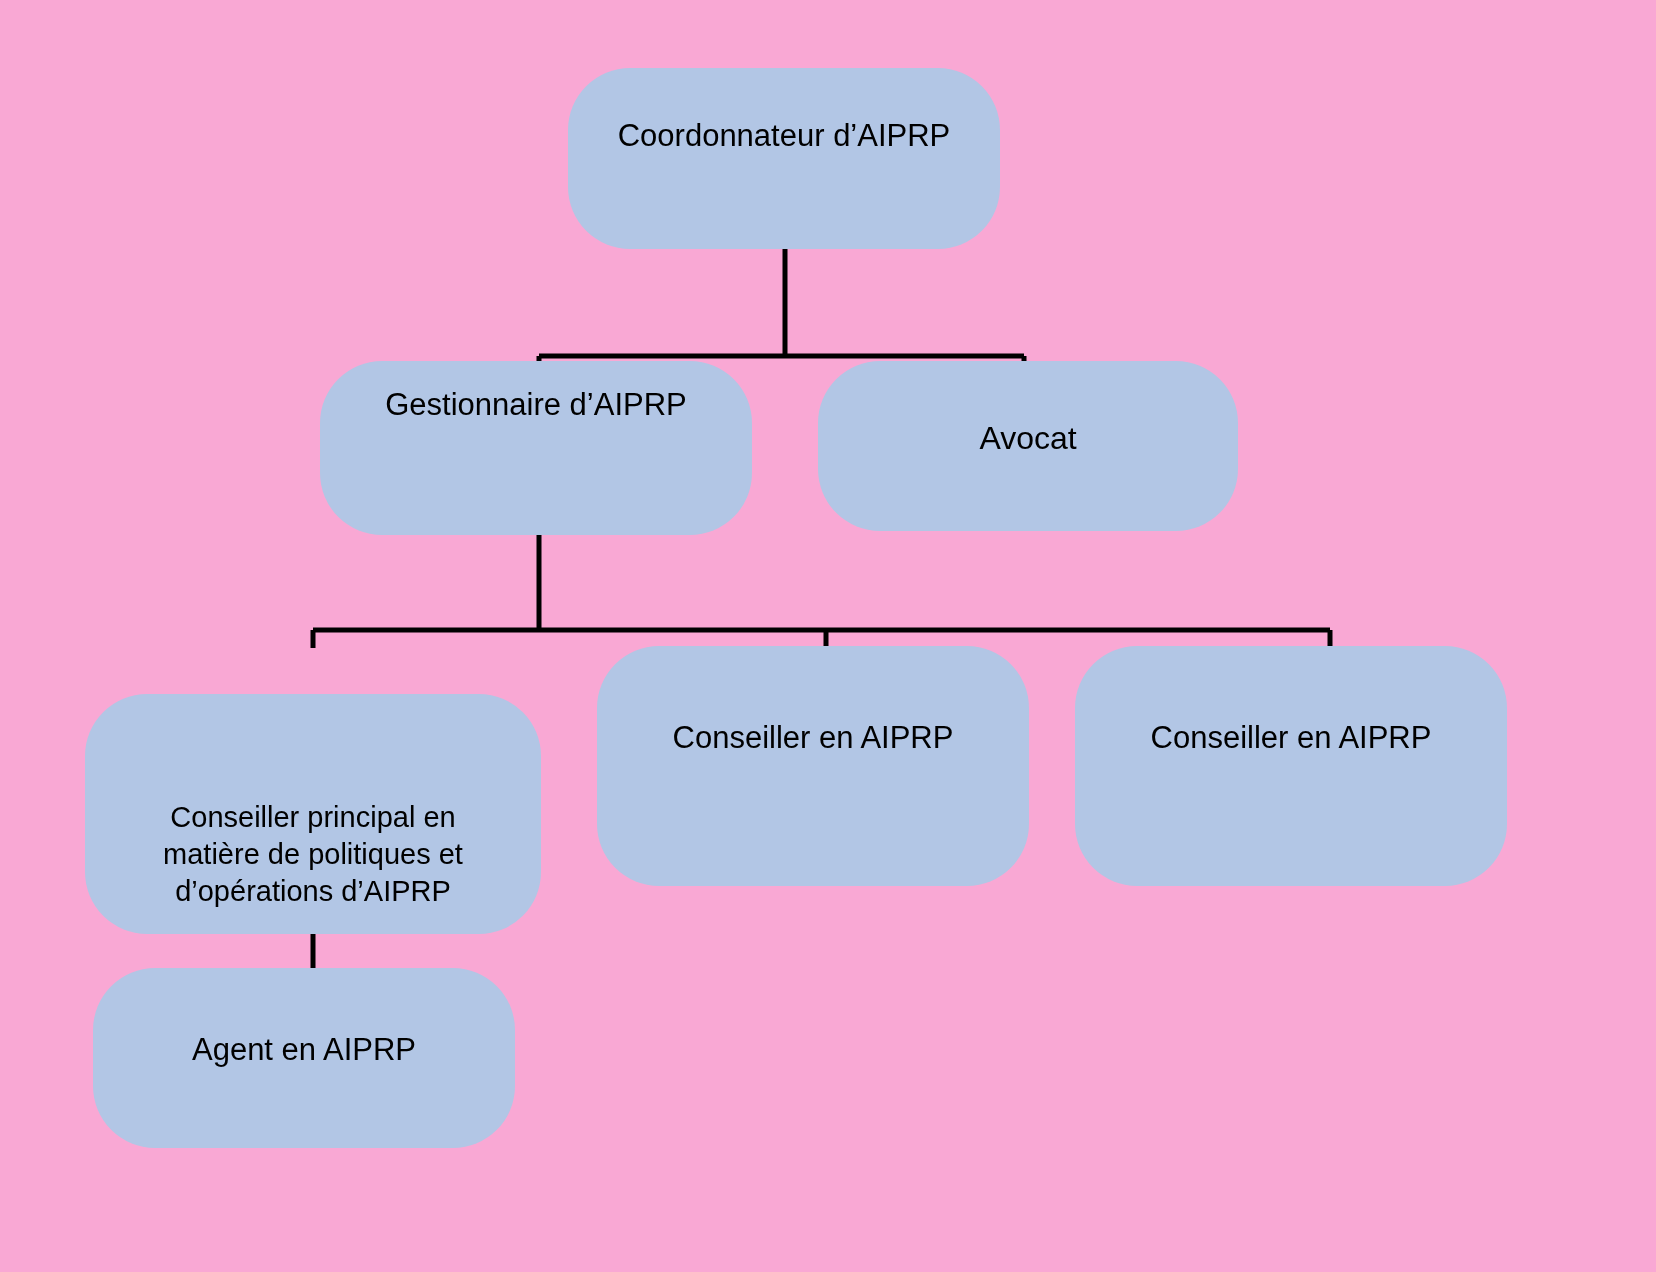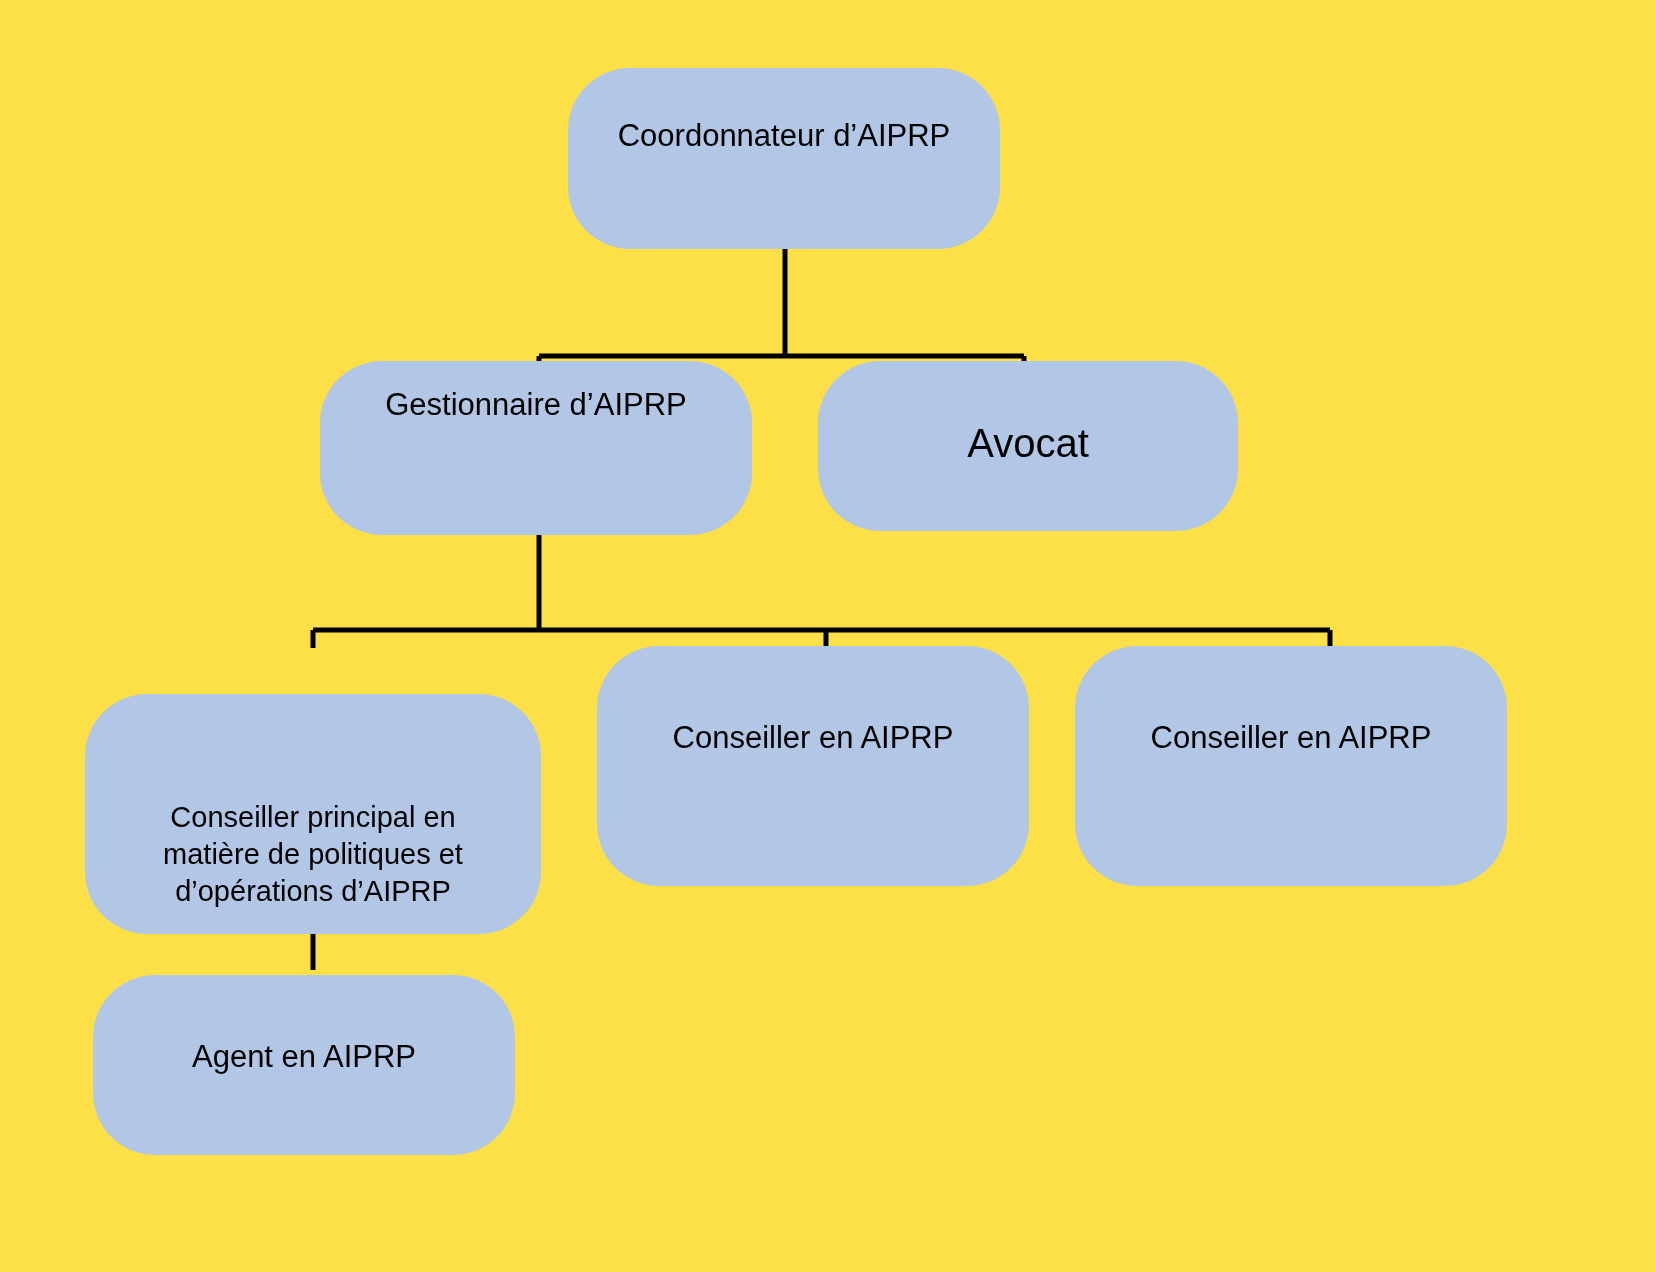--- a/index.html
+++ b/index.html
@@ -35,21 +35,21 @@
     text-align: center;
     color: #000000;
     line-height: 1.28;
     padding: 0 14px;
     white-space: pre-line;
   }
 </style>
 </head>
 <body>
 
-<div id="org-chart-canvas" style="background: #fde047;">
+<div id="org-chart-canvas" style="background: #f9a8d4;">
 
   <svg id="connector-layer" viewBox="0 0 1656 1272" width="1656" height="1272">
     <g fill="none" stroke="#000000" stroke-width="5" stroke-linecap="butt">
       <path d="M 785 248 L 785 356" stroke="#000000"></path>
       <path d="M 539 356 L 1024 356" stroke="#000000"></path>
       <path d="M 539 356 L 539 363" stroke="#000000"></path>
       <path d="M 1024 356 L 1024 363" stroke="#000000"></path>
     </g>
     <g fill="none" stroke="#000000" stroke-width="5" stroke-linecap="butt">
       <path d="M 539 535 L 539 630" stroke="#000000"></path>
@@ -64,35 +64,35 @@
   </svg>
 
   <div class="org-node" style="left: 568px; top: 68px; width: 432px; height: 181px; border-radius: 62px; background: rgb(178, 198, 229); color: rgb(0, 0, 0); font-size: 31px; align-items: flex-start; padding-top: 48px;">
     <span>Coordonnateur  d’AIPRP</span>
   </div>
 
   <div class="org-node" style="left: 320px; top: 361px; width: 432px; height: 174px; border-radius: 62px; background: rgb(178, 198, 229); color: rgb(0, 0, 0); font-size: 31px; align-items: flex-start; padding-top: 24px;">
     <span>Gestionnaire  d’AIPRP</span>
   </div>
 
-  <div class="org-node" style="left: 818px; top: 361px; width: 420px; height: 170px; border-radius: 62px; background: rgb(178, 198, 229); color: rgb(0, 0, 0); font-size: 40px; align-items: flex-start; padding-top: 57px;">
+  <div class="org-node" style="left: 818px; top: 361px; width: 420px; height: 170px; border-radius: 62px; background: rgb(178, 198, 229); color: rgb(0, 0, 0); font-size: 32px; align-items: flex-start; padding-top: 57px;">
     <span>Avocat</span>
   </div>
 
   <div class="org-node" style="left: 85px; top: 646px; width: 456px; height: 240px; border-radius: 62px; background: rgb(178, 198, 229); color: rgb(0, 0, 0); font-size: 29px; align-items: flex-start; padding-top: 105px; margin-top: 48px;">
     <span>Conseiller principal en
 matière  de politiques et
 d’opérations d’AIPRP</span>
   </div>
 
   <div class="org-node" style="left: 597px; top: 646px; width: 432px; height: 240px; border-radius: 62px; background: rgb(178, 198, 229); color: rgb(0, 0, 0); font-size: 31px; align-items: flex-start; padding-top: 72px;">
     <span>Conseiller en AIPRP</span>
   </div>
 
   <div class="org-node" style="left: 1075px; top: 646px; width: 432px; height: 240px; border-radius: 62px; background: rgb(178, 198, 229); color: rgb(0, 0, 0); font-size: 31px; align-items: flex-start; padding-top: 72px;">
     <span>Conseiller en AIPRP</span>
   </div>
 
-  <div class="org-node" style="left: 93px; top: 968px; width: 422px; height: 180px; border-radius: 62px; background: rgb(178, 198, 229); color: rgb(0, 0, 0); font-size: 31px; align-items: flex-start; padding-top: 62px; margin-top: 7px;">
+  <div class="org-node" style="left: 93px; top: 968px; width: 422px; height: 180px; border-radius: 62px; background: rgb(178, 198, 229); color: rgb(0, 0, 0); font-size: 31px; align-items: flex-start; padding-top: 62px;">
     <span>Agent en AIPRP</span>
   </div>
 
 </div>
 
 </body></html>

